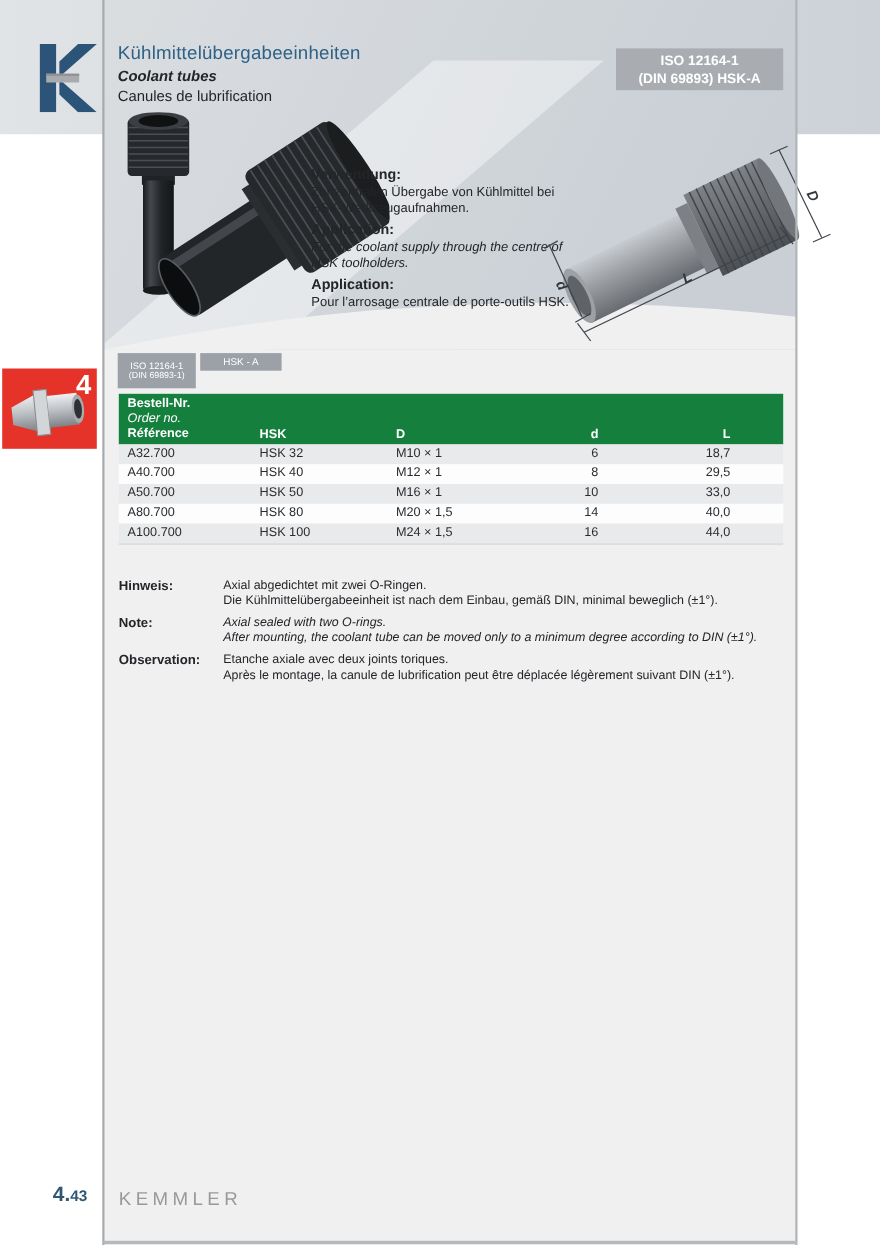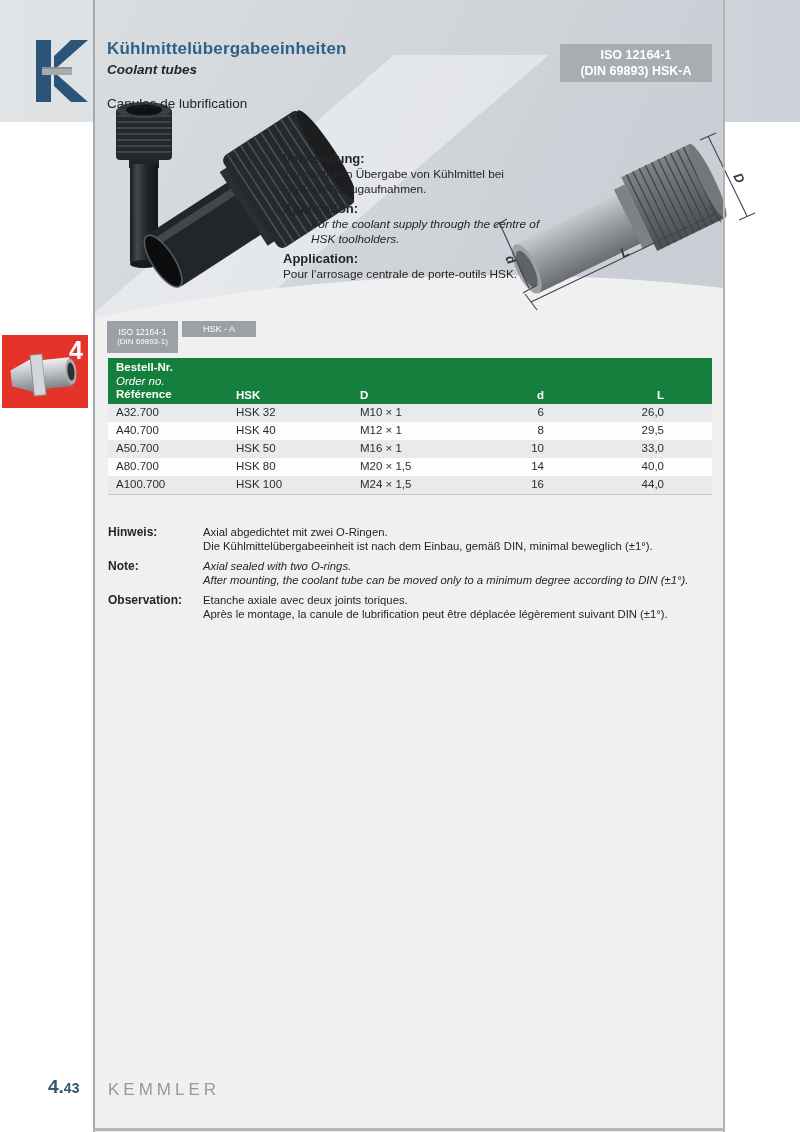--- a/index.html
+++ b/index.html
@@ -14,36 +14,36 @@
   .rule-left{left:93px;top:0;width:2px;height:1132px;background:#a6aaae;z-index:40;}
   .rule-right{left:723px;top:0;width:2px;height:1132px;background:#b0b4b7;z-index:40;}
   .page-bottom-line{left:94px;top:1128px;width:630px;height:3px;background:#b6b9bc;z-index:41;}
   .header-svg{left:94px;top:0;width:630px;height:318px;z-index:2;}
 
   
   .logo{left:36px;top:40px;width:56px;height:62px;z-index:10;}
 
   
   .head-block{left:107px;top:40px;z-index:10;line-height:1;}
-  .title{font-size:17px;font-weight:bold;color:#2d6186;letter-spacing:.2px;text-align:right;}
+  .title{font-size:17px;font-weight:normal;color:#2d6186;letter-spacing:.2px;text-align:right;}
   .subtitle-en{font-size:13.5px;font-weight:bold;font-style:italic;color:#232629;margin-top:6px;}
-  .subtitle-fr{font-size:13.5px;color:#232629;margin-top:20px;}
+  .subtitle-fr{font-size:13.5px;color:#232629;margin-top:4px;}
 
   .badge{left:560px;top:44px;width:152px;height:38px;background:#a9adb1;z-index:10;
          display:flex;flex-direction:column;align-items:center;justify-content:center;}
   .badge div{color:#ffffff;font-weight:bold;font-size:12.5px;line-height:16px;}
 
   .photo-svg{left:94px;top:100px;width:260px;height:195px;z-index:5;}
   .drawing-svg{left:495px;top:126px;width:268px;height:190px;z-index:5;}
 
   
   .usage{left:283px;top:146px;width:262px;z-index:10;}
   .u-head{font-size:13px;font-weight:bold;color:#232528;margin-top:5px;line-height:16px;}
   .u-line{font-size:11.8px;color:#232528;line-height:14.6px;}
-  .u-italic{font-style:italic;margin-left:28px;}
+  .u-italic{font-style:italic;}
 
   
   .chapter-box{left:2px;top:335px;width:86px;height:73px;background:#e6332a;z-index:10;}
   .chapter-num{position:absolute;right:5px;top:1px;color:#ffffff;font-weight:bold;font-size:25px;}
   .chapter-thumb{position:absolute;left:3px;top:13px;}
 
   
   .tab{z-index:10;background:#9ba1a7;color:#ffffff;display:flex;flex-direction:column;
        align-items:center;justify-content:center;}
   .tab1{left:107px;top:321px;width:71px;height:32px;}
@@ -275,21 +275,21 @@
   <div class="lbl lbl-d">d</div>
   <div class="lbl lbl-L">L</div>
 </div>
 
 <div class="abs tbody">
   <div class="trow">
     <span>A32.700</span>
     <span>HSK 32</span>
     <span>M10 × 1</span>
     <span class="num">6</span>
-    <span class="num">26,0</span>
+    <span class="num">18,7</span>
     <span></span>
   </div>
   <div class="trow">
     <span>A40.700</span>
     <span>HSK 40</span>
     <span>M12 × 1</span>
     <span class="num">8</span>
     <span class="num">29,5</span>
     <span></span>
   </div>

